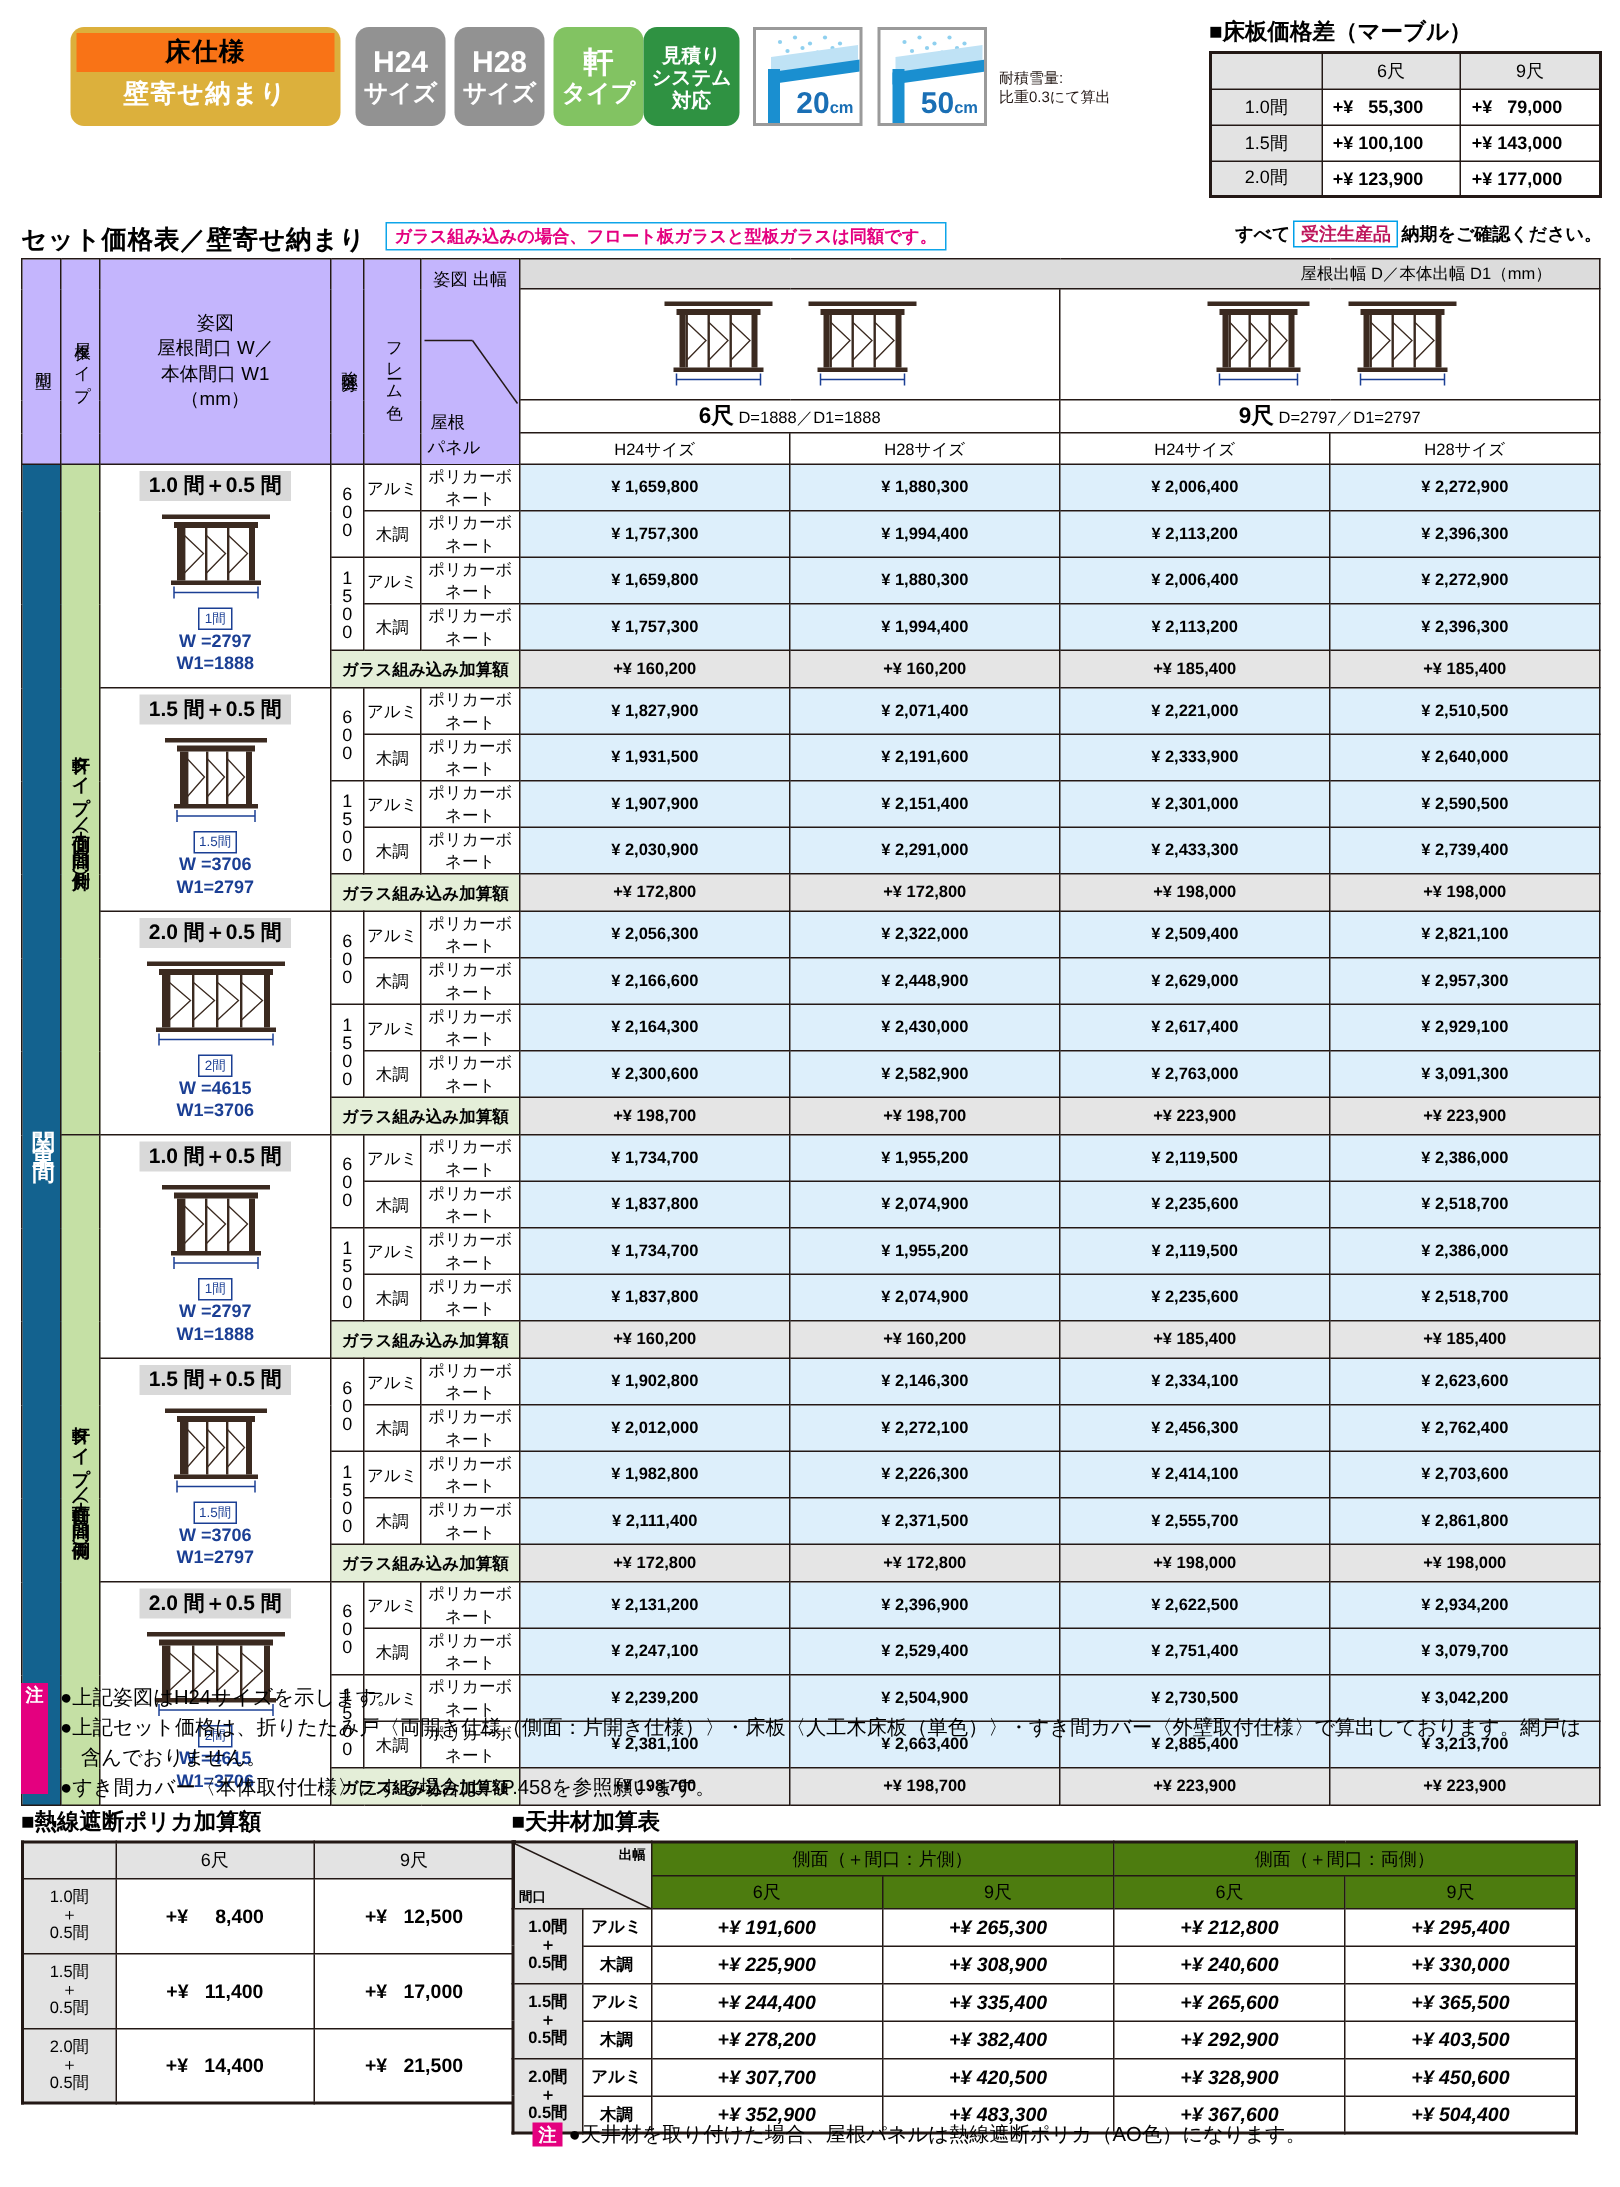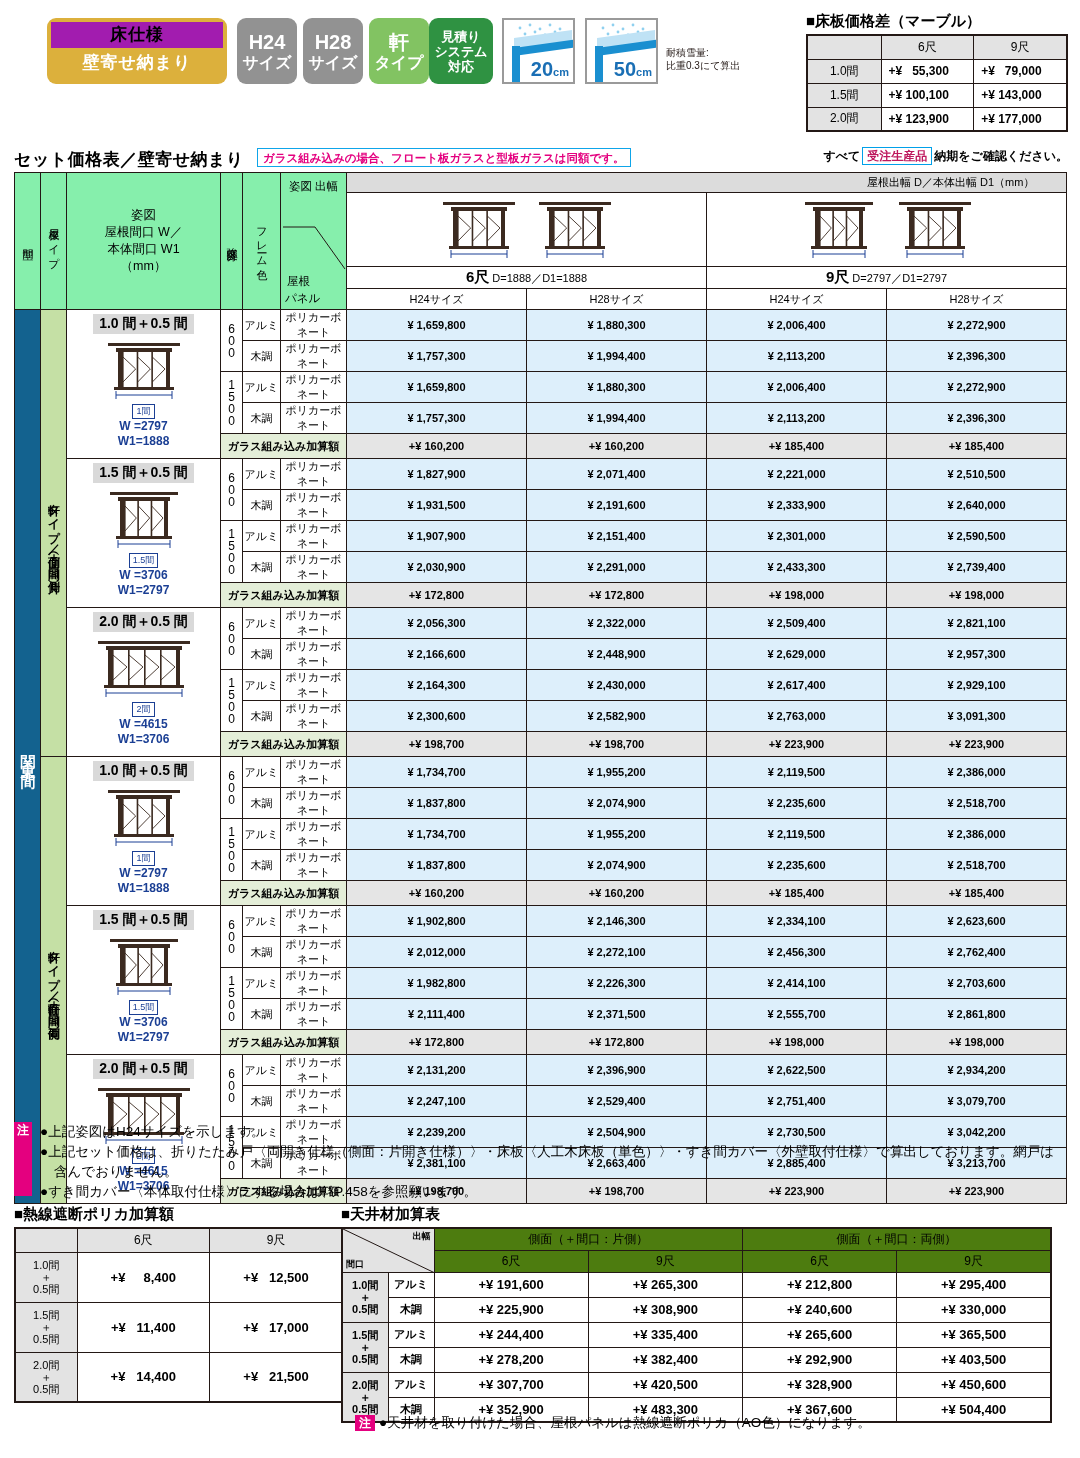--- a/index.html
+++ b/index.html
@@ -14,21 +14,21 @@
     overflow:hidden;
   }
 
   
   .topbar { position:absolute; left:0; top:8px; width:1080px; height:92px; }
   .badge-floor {
     position:absolute; left:47px; top:10px; width:180px; height:66px;
     background:#dcb03c; border-radius:9px; padding:4px;
   }
   .badge-floor .l1 {
-    background:#a21caf; color:#000; font-weight:bold; font-size:17px;
+    background:#f97316; color:#000; font-weight:bold; font-size:17px;
     text-align:center; line-height:26px; height:26px; letter-spacing:1px;
   }
   .badge-floor .l2 {
     color:#fff; font-weight:bold; font-size:17px; text-align:center;
     line-height:30px; height:30px; letter-spacing:1px;
   }
   .badge-sq {
     position:absolute; top:10px; width:60px; height:66px; border-radius:9px;
     color:#fff; text-align:center; font-weight:bold;
     display:flex; flex-direction:column; justify-content:center; align-items:center;
@@ -72,21 +72,21 @@
     border:1px solid #0ea5e9; color:#e4007f; font-size:11.5px; font-weight:bold;
     padding:1px 5px 0 5px; line-height:17px; white-space:nowrap;
   }
   .order-note { position:absolute; right:12px; top:148px; font-size:12px; font-weight:bold; white-space:nowrap; }
   .order-note .boxed { border:1px solid #00a0e9; color:#be185d; padding:1px 4px; margin:0 2px; }
 
   
   .main-table-wrap { position:absolute; left:14px; top:172px; width:1052px; }
   table.main { border-collapse:collapse; width:1052px; table-layout:fixed; }
   table.main td, table.main th { border:1px solid #231815; padding:0; font-size:11px; }
-  .hdr { background:#86efac; text-align:center; vertical-align:middle; font-size:11.5px; }
+  .hdr { background:#c4b5fd; text-align:center; vertical-align:middle; font-size:11.5px; }
   .vtxt { writing-mode:vertical-rl; text-orientation:upright; letter-spacing:1px; margin:0 auto; }
   .vtxt-m { writing-mode:vertical-rl; letter-spacing:0px; margin:0 auto; }
 
   td.c-mazagata { width:26px; background:#13628f; color:#fff; text-align:center; }
   td.c-yanetype { width:26px; background:#c5e0a5; text-align:center; }
   td.c-sugata { width:154px; background:#fff; text-align:center; vertical-align:top; }
   td.c-kyodo { width:22px; text-align:center; }
   td.c-frame { width:38px; text-align:center; font-size:10.5px; }
   td.c-panel { width:66px; text-align:center; font-size:9.5px; }
   td.c-price { text-align:center; font-size:13px; font-weight:bold; background:#ddeffb; height:27px; }
@@ -131,21 +131,21 @@
   table.heat td.rh { background:#e3e3e3; font-weight:normal; width:62px; font-size:11px; line-height:12px; padding:3px 0; }
   table.heat td.v { height:50px; font-size:13px; white-space:pre; }
 
   
   .br-wrap { position:absolute; left:341px; top:1205px; width:630px;border-radius:24px; }
   table.ceil { width:711px; table-layout:fixed; }
   table.ceil th, table.ceil td { border:1px solid #231815; font-size:12px; text-align:center; }
   table.ceil th { background:#4d7c0f; font-weight:normal; height:22px; }
   table.ceil td.rh { background:#e3e3e3; width:48px; font-size:11px; line-height:12px; }
   table.ceil td.mat { width:44px; font-size:11px; height:25px; }
-  table.ceil td.v { font-size:13px; font-weight:bold; white-space:pre; }
+  table.ceil td.v { font-size:13px; font-weight:bold; white-space:pre;font-style:italic; }
   .slashcell { position:relative; width:92px; height:44px; background:#e3e3e3; padding:0; }
   .slashcell .dw { position:absolute; right:3px; top:1px; font-size:9px; }
   .slashcell .mg { position:absolute; left:3px; bottom:1px; font-size:9px; }
   .slashcell svg { position:absolute; left:0; top:0; }
 
   .note2 { position:absolute; left:355px; top:1414px; font-size:13.5px; }
   .note2 .flag { background:#e4007f; color:#fff; font-weight:bold; padding:1px 4px; font-size:12px; margin-right:4px; }
 </style>
 </head>
 <body>

